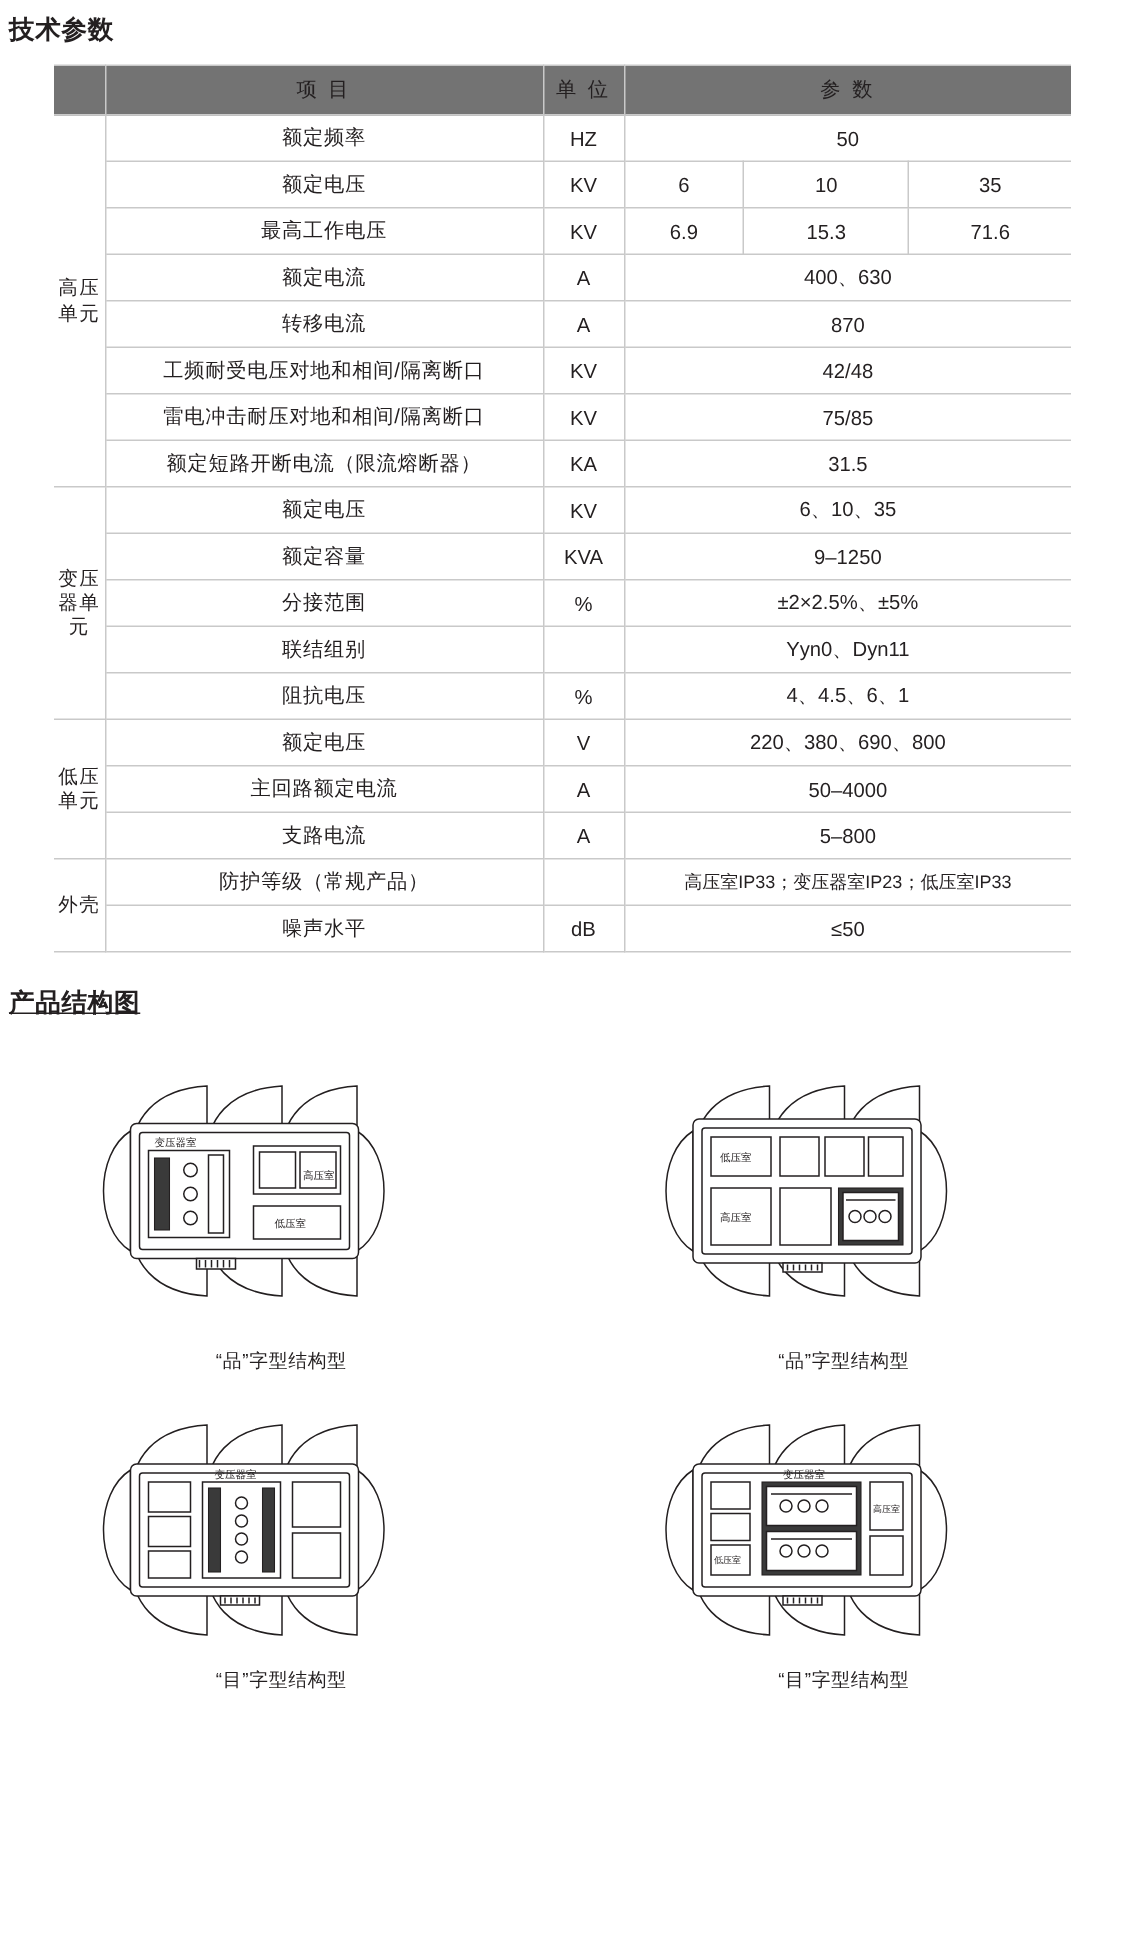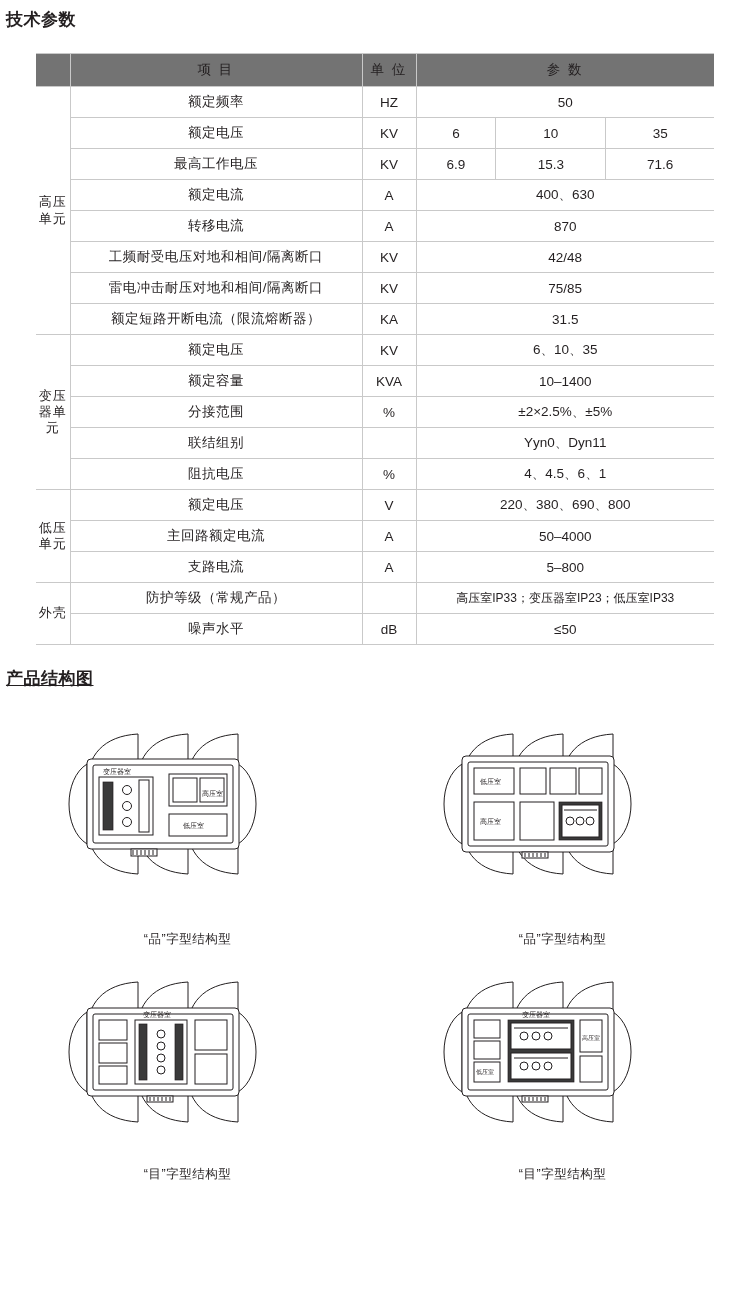--- a/index.html
+++ b/index.html
@@ -9,21 +9,21 @@
     background: #ffffff;
     font-family: "Liberation Sans", sans-serif;
     color: #231f20;
   }
   .page { width: 750px; position: relative; padding: 0; }
 
   .section-title {
     font-size: 17px;
     font-weight: bold;
     color: #231f20;
-    padding: 8px 0 22px 6px;
+    padding: 8px 0 12px 6px;
     letter-spacing: 0.5px;
   }
   .section-title.second { padding-top: 22px; padding-bottom: 14px; text-decoration: underline; }
 
   table.spec {
     width: 678px;
     margin: 0 auto 0 36px;
     border-collapse: collapse;
     font-size: 13.5px;
   }
@@ -64,21 +64,21 @@
     row-gap: 16px;
   }
   .diagram-cell {
     display: flex;
     flex-direction: column;
     align-items: center;
   }
   .diagram-caption {
     font-size: 12.5px;
     color: #231f20;
-    margin-top: 27px;
+    margin-top: 5px;
     letter-spacing: 0.5px;
   }
   .fig { width: 290px; height: 200px; }
   .fig.tall { height: 175px; }
   svg { display: block; }
   .ln { fill: none; stroke: #231f20; stroke-width: 1; }
   .lnw { fill: #ffffff; stroke: #231f20; stroke-width: 1; }
   .petal { fill: #ffffff; stroke: #231f20; stroke-width: 1; }
   .lbl { font-family: "Liberation Sans", sans-serif; font-size: 7px; fill: #231f20; }
   .lbl6 { font-family: "Liberation Sans", sans-serif; font-size: 6px; fill: #231f20; }
@@ -148,21 +148,21 @@
         </tr>
         <tr>
           <td class="grp" rowspan="5" style="white-space: normal; word-break: break-all;">变​压​器​单​元</td>
           <td class="item">额定电压</td>
           <td class="unit">KV</td>
           <td class="val" colspan="3">6、10、35</td>
         </tr>
         <tr>
           <td class="item">额定容量</td>
           <td class="unit">KVA</td>
-          <td class="val" colspan="3">10–1400</td>
+          <td class="val" colspan="3">9–1250</td>
         </tr>
         <tr>
           <td class="item">分接范围</td>
           <td class="unit">%</td>
           <td class="val" colspan="3">±2×2.5%、±5%</td>
         </tr>
         <tr>
           <td class="item">联结组别</td>
           <td class="unit"></td>
           <td class="val" colspan="3">Yyn0、Dyn11</td>

